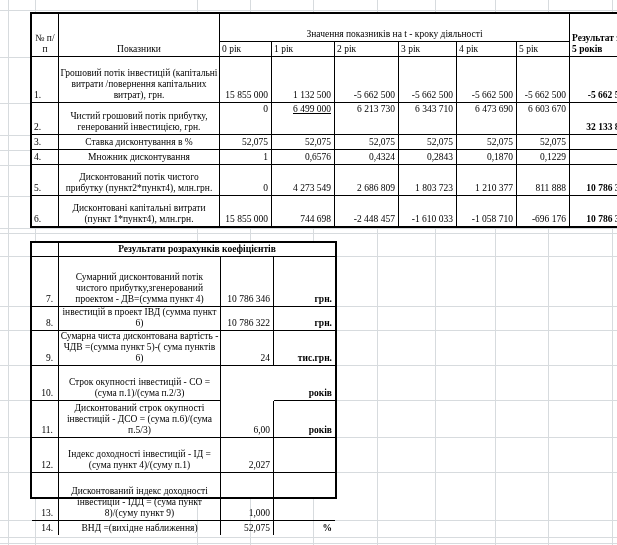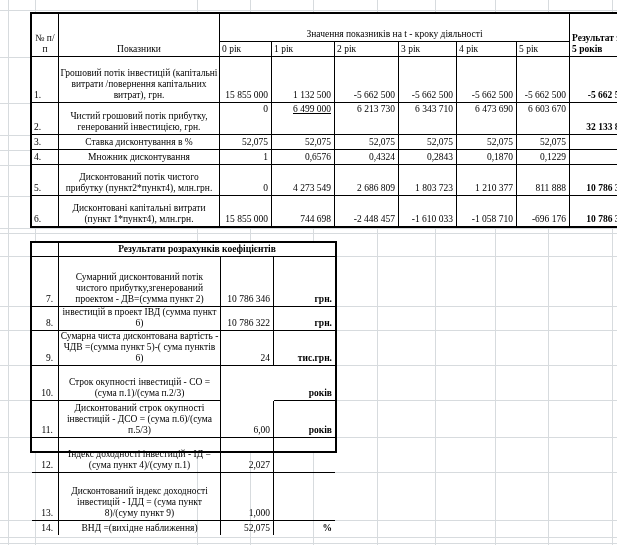--- a/index.html
+++ b/index.html
@@ -18,21 +18,21 @@
   .gl.v { width: 1px; top: 0; height: 545px; }
   .gl.h { height: 1px; left: 0; width: 617px; }
 
   .tbl { position: absolute; background: #fff; border: 2px solid #000; display: grid; z-index: 1; margin-left: 22px; }
   #table1 {
     left: 8px; top: 12px; width: 604px; height: 216px;
     grid-template-columns: 27px 161px 52px 63px 64px 58px 60px 53px 62px;
     grid-template-rows: 28px 15px 46px 32px 15px 15px 31px 30px;
   }
   #table2 {
-    left: 8px; top: 241px; width: 307px; height: 212px;
+    left: 8px; top: 241px; width: 307px; height: 258px;
     grid-template-columns: 27px 162px 53px 61px;
     grid-template-rows: 14px 50px 24px 35px 35px 37px 35px 48px 14px;
   }
   .c {
     border-right: 1px solid #000;
     border-bottom: 1px solid #000;
     display: flex;
     overflow: hidden;
   }
   .no-r { border-right: none; font-weight: bold; }
@@ -146,21 +146,21 @@
       <div class="c br no-b" style="grid-area: 8 / 7 / 9 / 8;">-1 058 710</div>
       <div class="c br no-b" style="grid-area: 8 / 8 / 9 / 9;">-696 176</div>
       <div class="c br no-r no-b" style="grid-area: 8 / 9 / 9 / 10;">10 786 322</div>
     </div>
 
   <div id="table2" class="tbl">
     <div class="c bc" style="grid-area:1/1/2/2"></div>
     <div class="c bc no-r" style="grid-area:1/2/2/5">Результати розрахунків коефіцієнтів</div>
 
   <div class="c br num2" style="grid-area: 2 / 1 / 3 / 2;">7.</div>
-      <div class="c bc" style="grid-area: 2 / 2 / 3 / 3;">Сумарний дисконтований потік чистого прибутку,згенерований проектом - ДВ=(сумма пункт 2)</div>
+      <div class="c bc" style="grid-area: 2 / 2 / 3 / 3;">Сумарний дисконтований потік чистого прибутку,згенерований проектом - ДВ=(сумма пункт 4)</div>
       <div class="c br" style="grid-area: 2 / 3 / 3 / 4;">10 786 346</div>
       <div class="c br no-r" style="grid-area: 2 / 4 / 3 / 5;">грн.</div>
       <div class="c br num2" style="grid-area: 3 / 1 / 4 / 2;">8.</div>
       <div class="c bc" style="grid-area: 3 / 2 / 4 / 3;">Сумарні дисконтовані витрати інвестицій в проект ІВД (сумма пункт 6)</div>
       <div class="c br" style="grid-area: 3 / 3 / 4 / 4;">10 786 322</div>
       <div class="c br no-r" style="grid-area: 3 / 4 / 4 / 5;">грн.</div>
       <div class="c br num2" style="grid-area: 4 / 1 / 5 / 2;">9.</div>
       <div class="c bc" style="grid-area: 4 / 2 / 5 / 3;">Сумарна чиста дисконтована вартість - ЧДВ =(сумма пункт 5)-( сума пунктів 6)</div>
       <div class="c br" style="grid-area: 4 / 3 / 5 / 4;">24</div>
       <div class="c br no-r" style="grid-area: 4 / 4 / 5 / 5;">тис.грн.</div>

